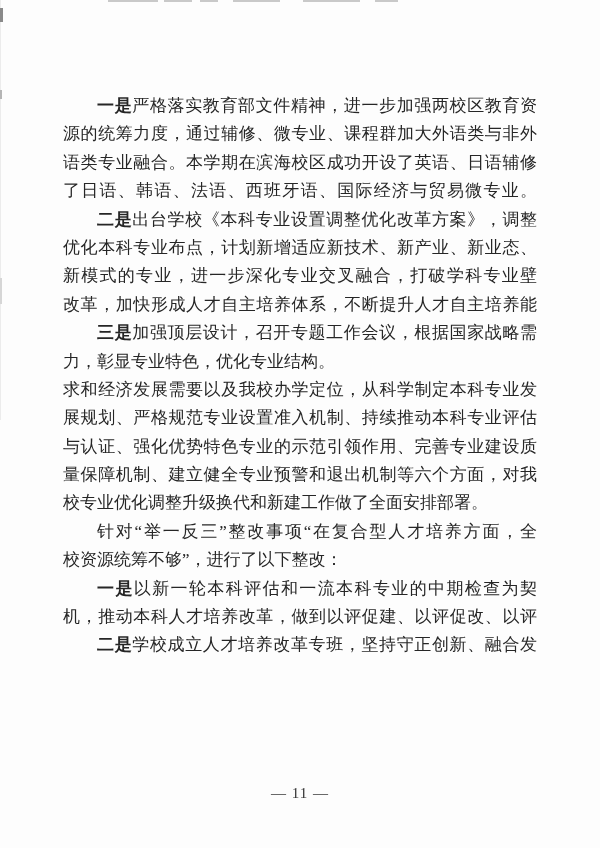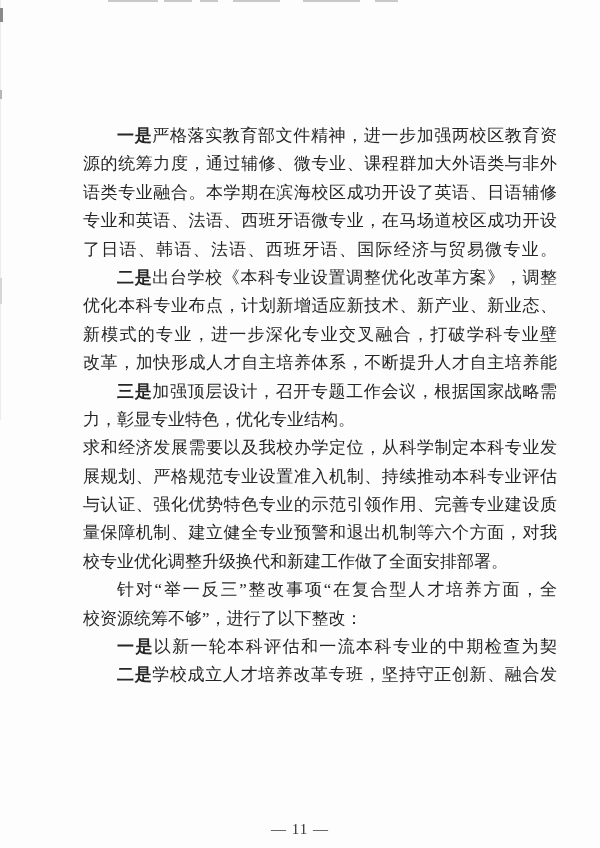--- a/index.html
+++ b/index.html
@@ -36,24 +36,23 @@
     left: 0;
     top: 0;
     width: 1px;
     height: 420px;
     background: #ececec;
   }
   
   .text-block {
     position: absolute;
     left: 63px;
-    top: 122px;
+    top: 92px;
     width: 474px;
     color: #262626;
-    margin-left: 20px;
   }
   .line {
     font-size: 17px;
     line-height: 28.4px;
     height: 28.4px;
     overflow: hidden;
     text-align: left;
     word-break: break-all;
   }
   .line.justify {
@@ -69,21 +68,20 @@
   .footer {
     position: absolute;
     top: 783px;
     left: 0;
     width: 600px;
     text-align: center;
     font-size: 15px;
     line-height: 20px;
     color: #333333;
     letter-spacing: 1px;
-    margin-top: 36px;
   }
 </style>
 </head>
 <body>
 
 <div class="page" style="background: rgb(253, 253, 253);">
 
   <div class="top-dash" style="left:108px; width:50px;"></div>
   <div class="top-dash" style="left:164px; width:28px;"></div>
   <div class="top-dash" style="left:200px; width:18px;"></div>
@@ -93,34 +91,34 @@
 
   <div class="edge-line"></div>
   <div class="edge-speck" style="top:8px; width:3px; height:14px;"></div>
   <div class="edge-speck" style="top:90px; width:2px; height:9px; background:#b5b5b5;"></div>
   <div class="edge-speck" style="top:278px; width:2px; height:26px; background:#d6d6d6;"></div>
 
   <div class="text-block" style="color: rgb(38, 38, 38);">
       <div class="line indent justify"><span class="bold">一是</span><span>严格落实教育部文件精神，进一步加强两校区教育资</span></div>
       <div class="line justify"><span>源的统筹力度，通过辅修、微专业、课程群加大外语类与非外</span></div>
       <div class="line justify"><span>语类专业融合。本学期在滨海校区成功开设了英语、日语辅修</span></div>
-      <div class="line justify"><span>专业和英语、法语、西班牙语微专业，在马场道校区成功开设</span></div>
       <div class="line justify"><span>了日语、韩语、法语、西班牙语、国际经济与贸易微专业。</span></div>
       <div class="line indent justify"><span class="bold">二是</span><span>出台学校《本科专业设置调整优化改革方案》，调整</span></div>
       <div class="line justify"><span>优化本科专业布点，计划新增适应新技术、新产业、新业态、</span></div>
       <div class="line justify"><span>新模式的专业，进一步深化专业交叉融合，打破学科专业壁垒，</span></div>
       <div class="line justify"><span>改革，加快形成人才自主培养体系，不断提升人才自主培养能</span></div>
       <div class="line indent justify"><span class="bold">三是</span><span>加强顶层设计，召开专题工作会议，根据国家战略需</span></div>
       <div class="line"><span>力，彰显专业特色，优化专业结构。</span></div>
       <div class="line justify"><span>求和经济发展需要以及我校办学定位，从科学制定本科专业发</span></div>
       <div class="line justify"><span>展规划、严格规范专业设置准入机制、持续推动本科专业评估</span></div>
       <div class="line justify"><span>与认证、强化优势特色专业的示范引领作用、完善专业建设质</span></div>
       <div class="line justify"><span>量保障机制、建立健全专业预警和退出机制等六个方面，对我</span></div>
       <div class="line"><span>校专业优化调整升级换代和新建工作做了全面安排部署。</span></div>
       <div class="line indent justify"><span>针对“举一反三”整改事项“在复合型人才培养方面，全</span></div>
       <div class="line"><span>校资源统筹不够”，进行了以下整改：</span></div>
       <div class="line indent justify"><span class="bold">一是</span><span>以新一轮本科评估和一流本科专业的中期检查为契</span></div>
+      <div class="line justify"><span>机，推动本科人才培养改革，做到以评促建、以评促改、以评</span></div>
       <div class="line indent justify"><span class="bold">二是</span><span>学校成立人才培养改革专班，坚持守正创新、融合发</span></div>
     </div>
 
   <div class="footer">— 11 —</div>
 
 </div>
 
 </body></html>

